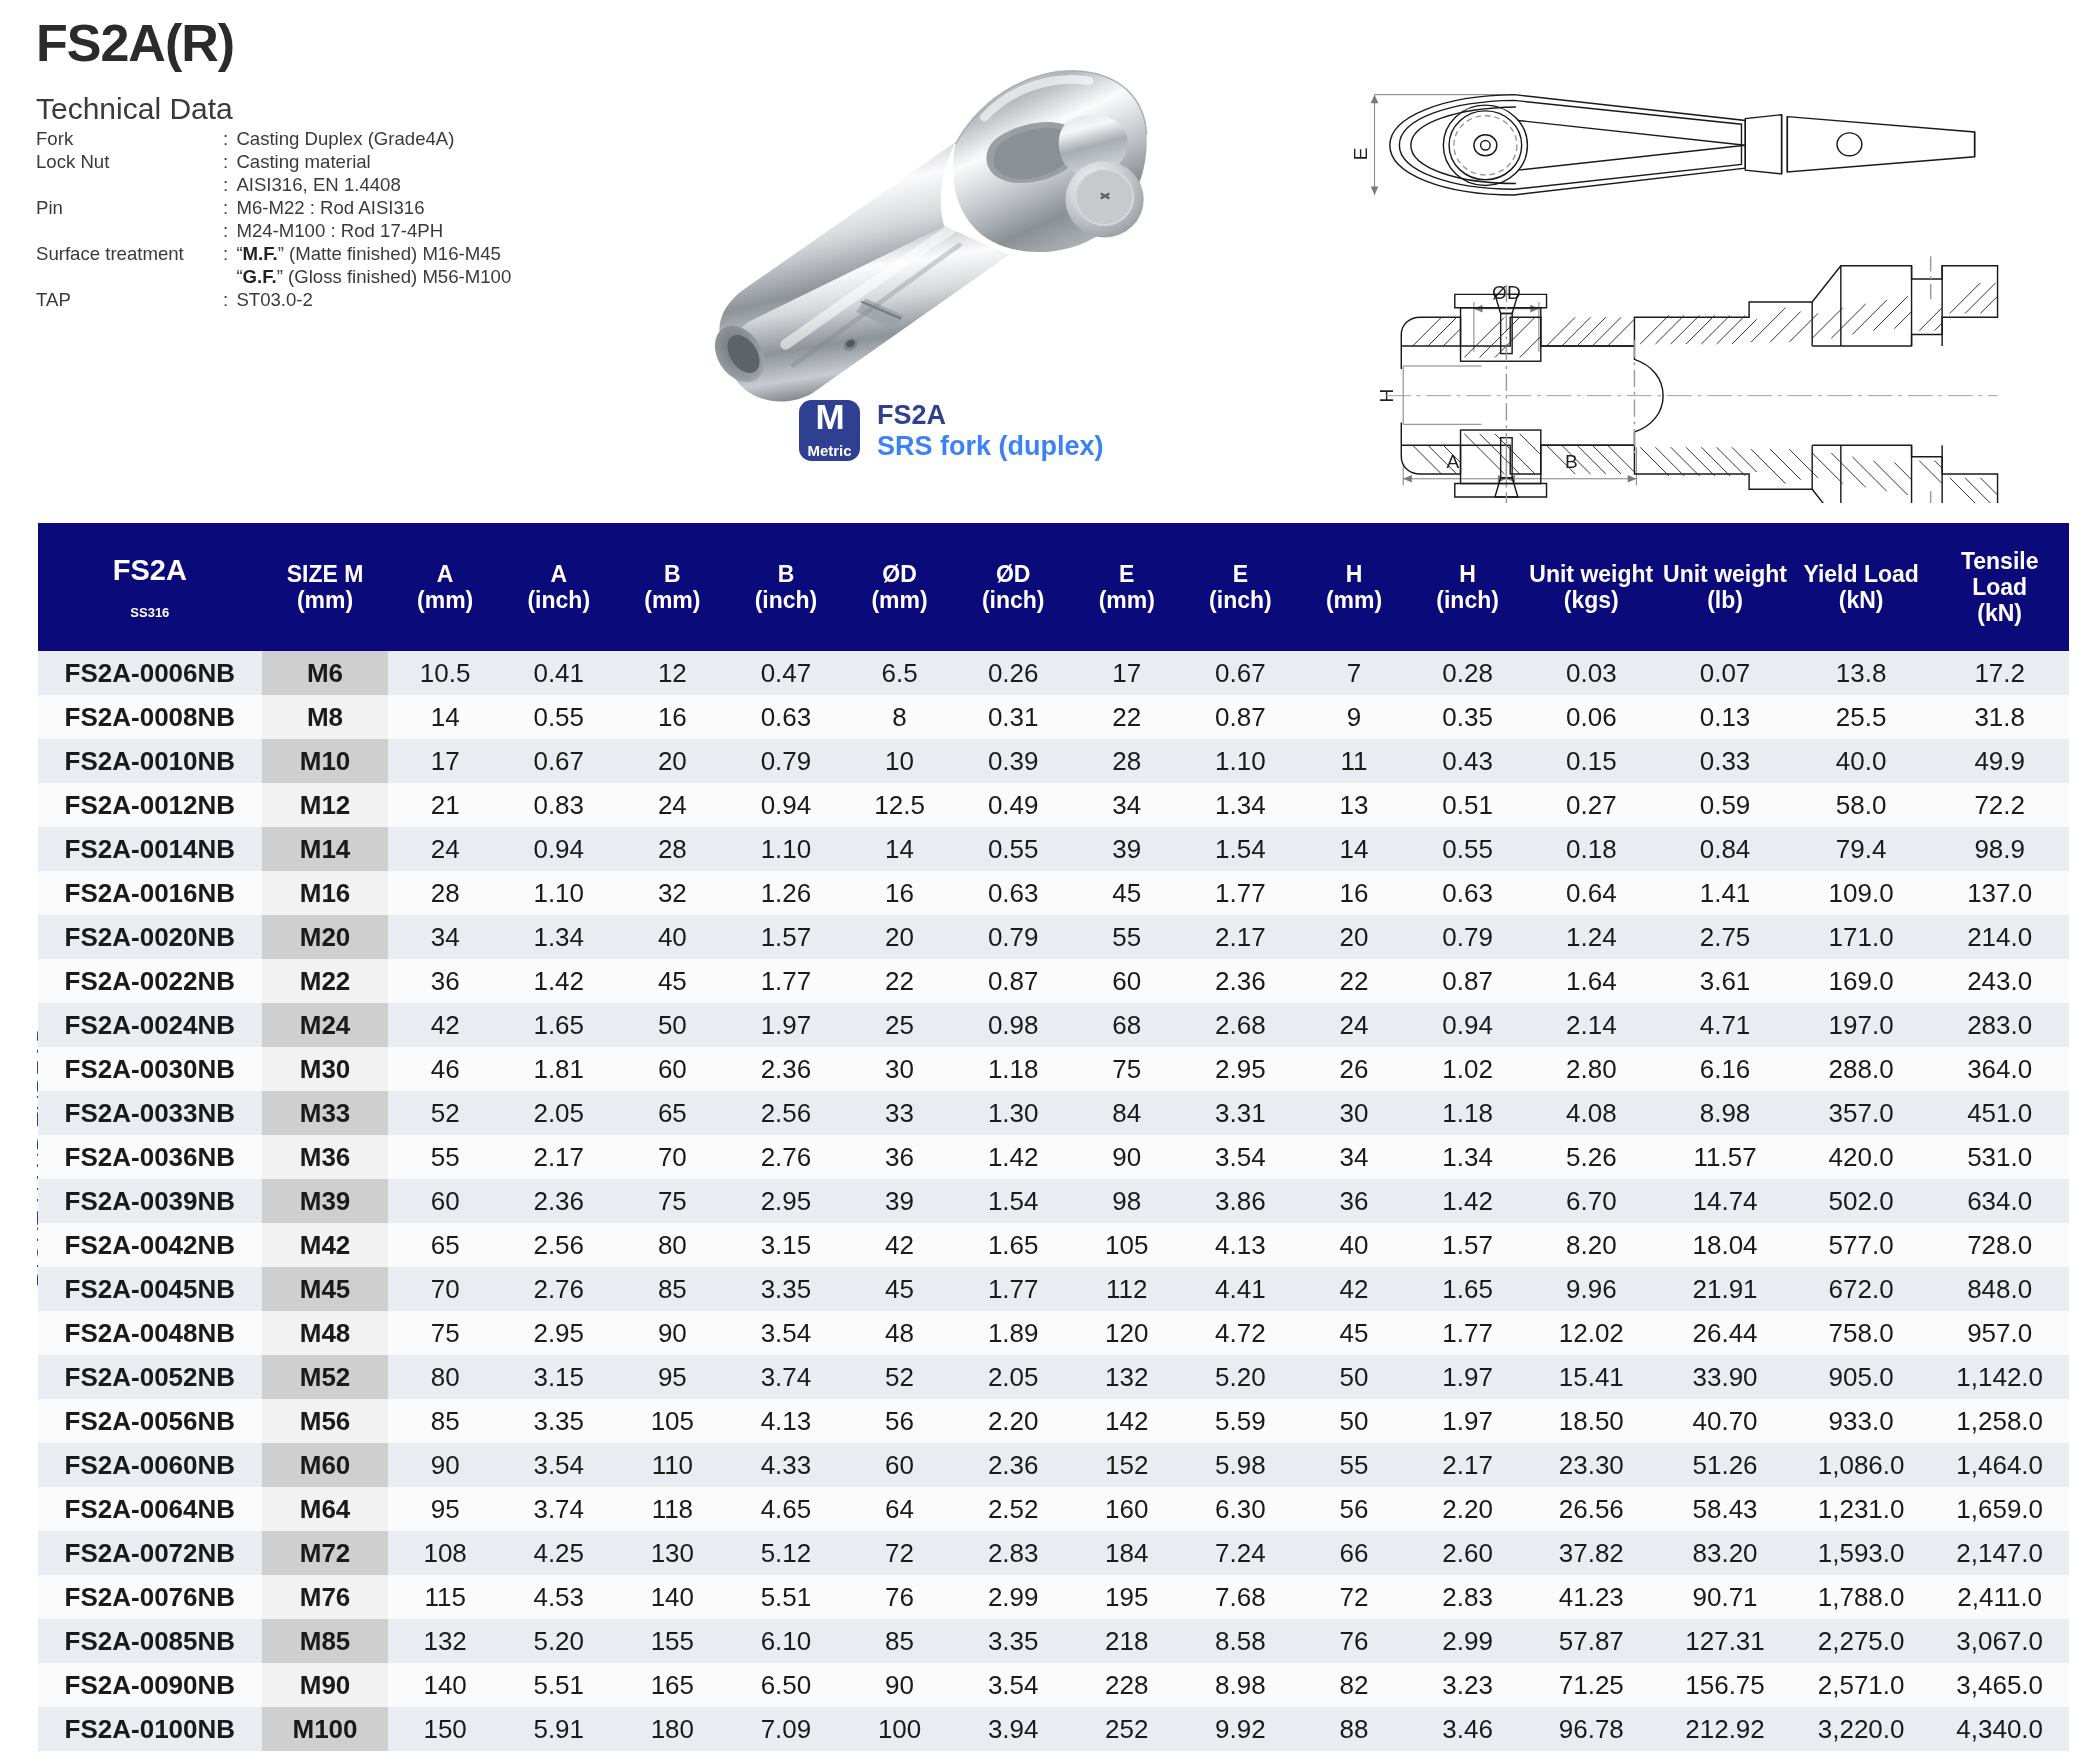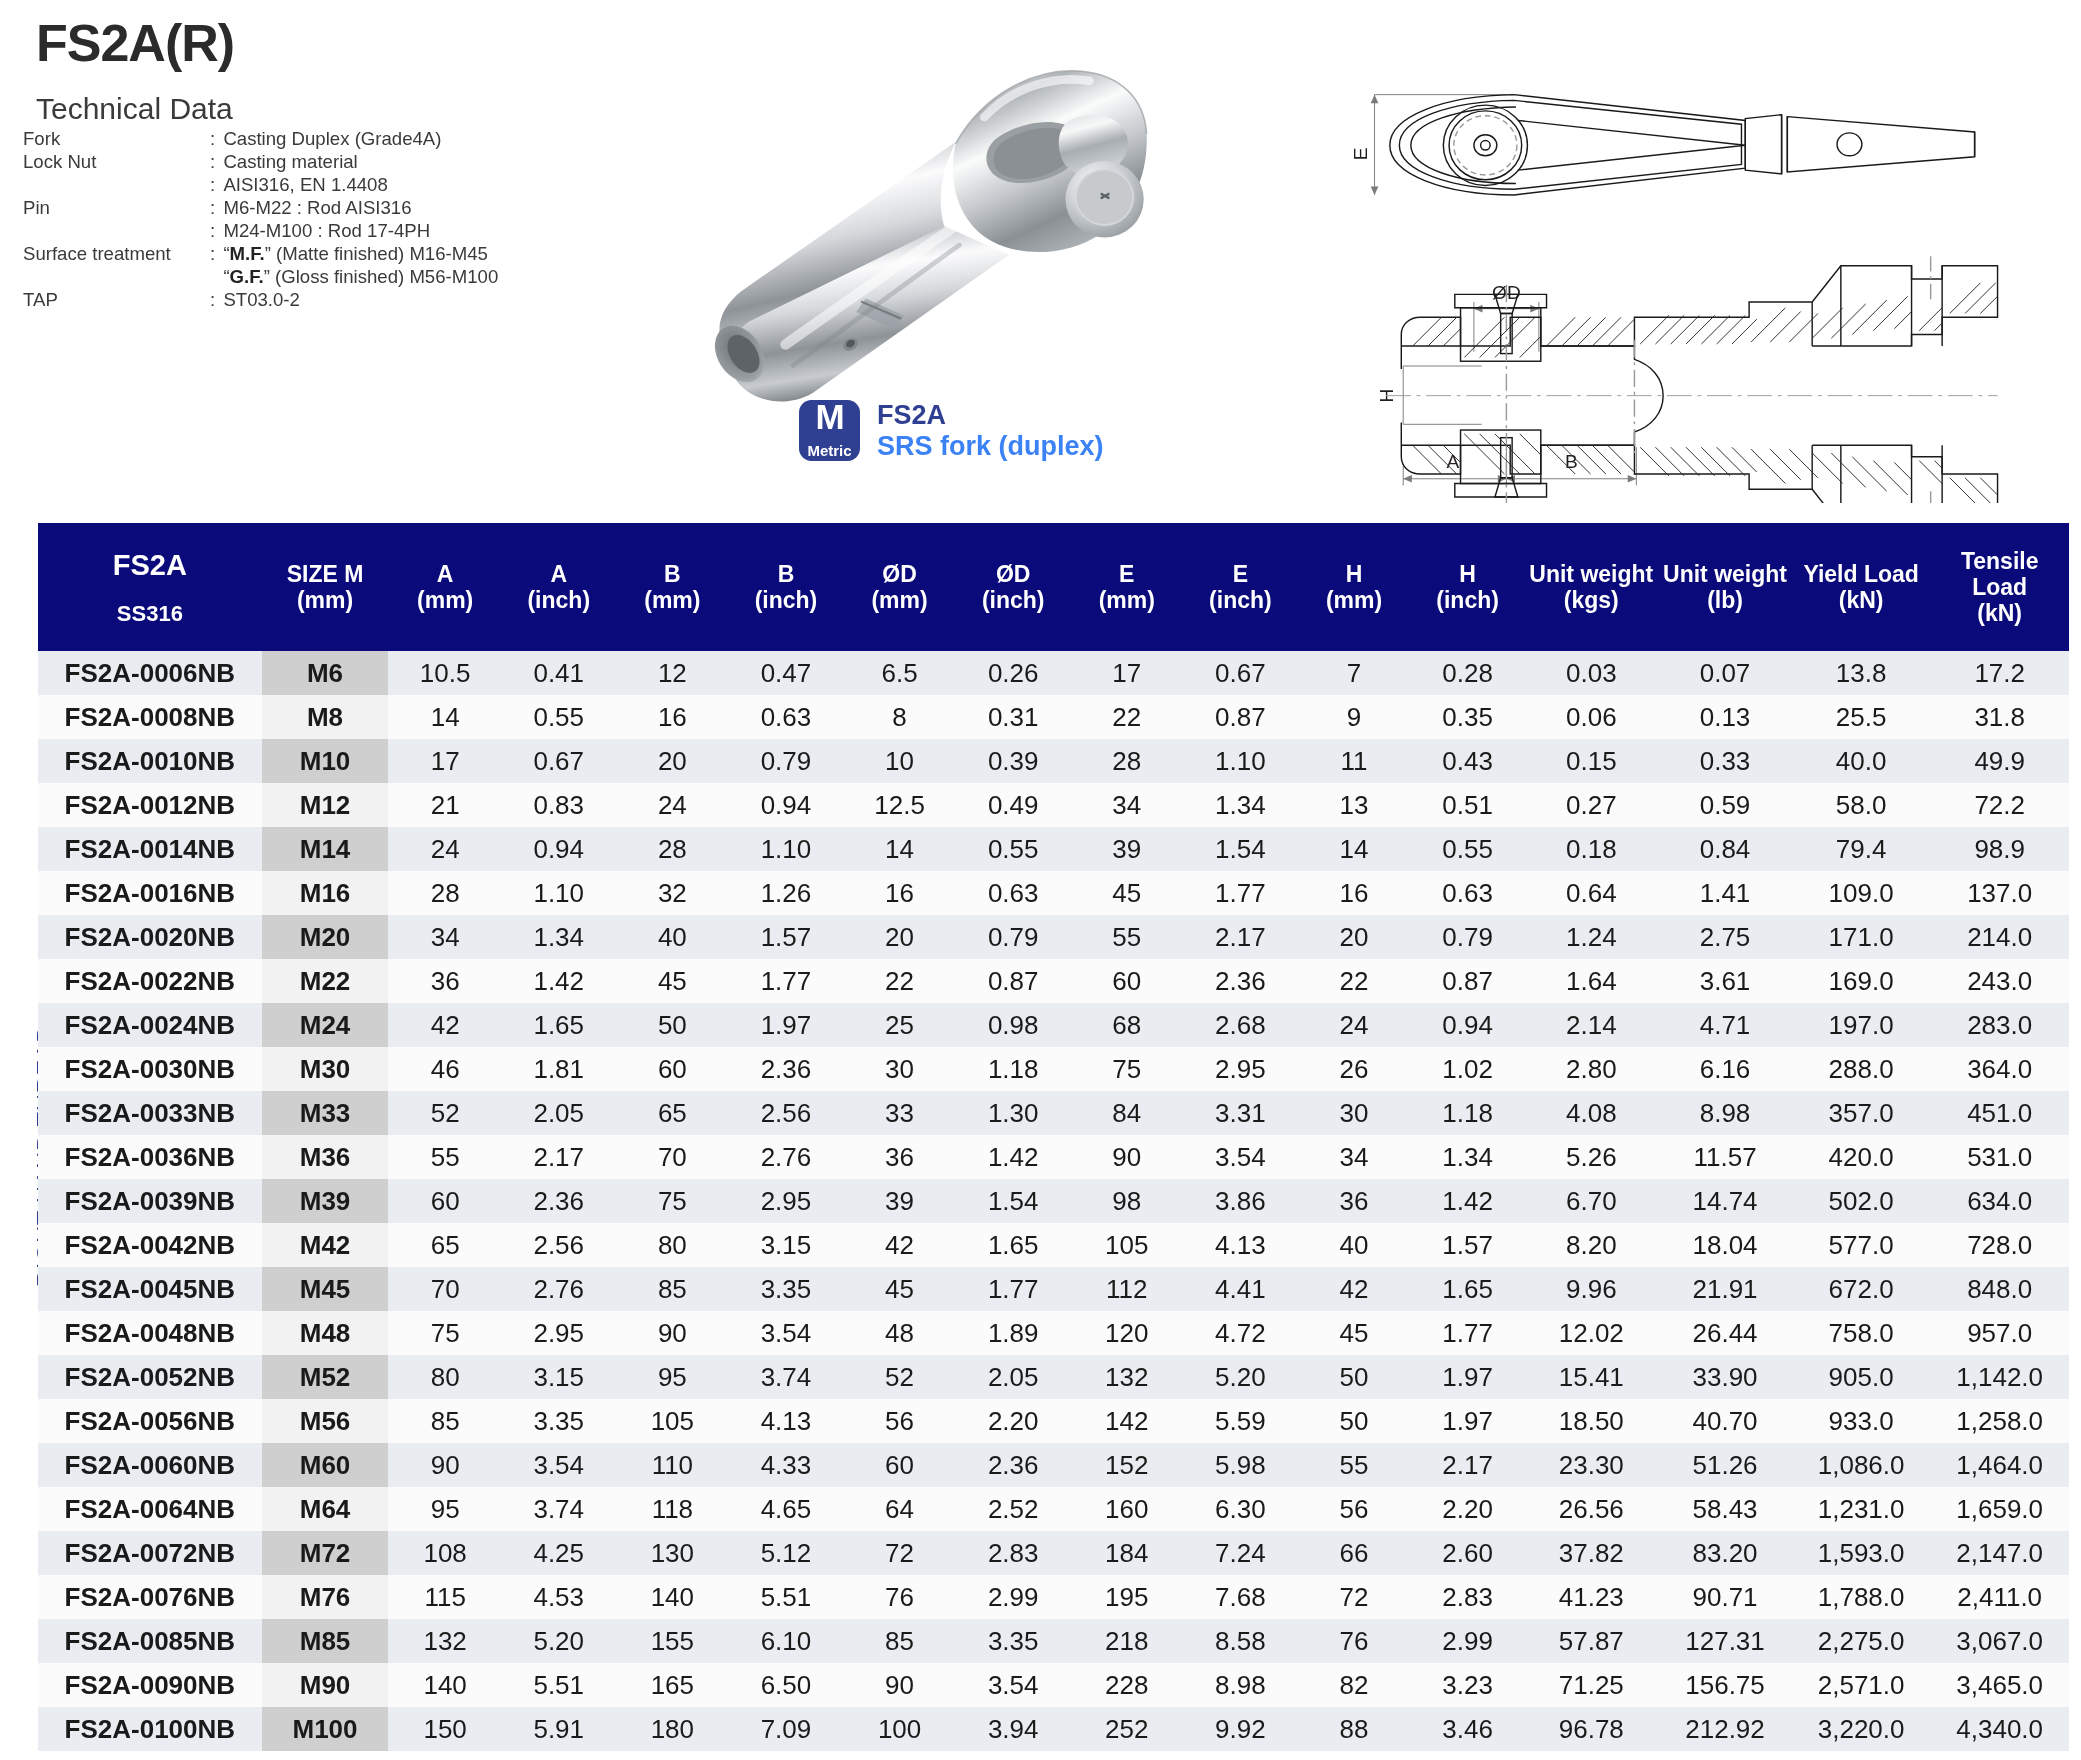--- a/index.html
+++ b/index.html
@@ -17,21 +17,21 @@
 
   #page-title{
     position:absolute;left:36px;top:13.4px;
     font-size:52px;font-weight:bold;letter-spacing:-1px;color:#2b2b2b;
   }
   #td-title{
     position:absolute;left:36px;top:92px;
     font-size:30px;color:#3a3a3a;
   }
 
-  #spec-list{position:absolute;left:23px;top:128px;width:612px;}
+  #spec-list{position:absolute;left:36px;top:128px;width:612px;}
   .spec-row{display:flex;align-items:baseline;height:23px;font-size:18.6px;color:#3a3a3a;}
   .spec-label{width:187px;flex:0 0 187px;}
   .spec-colon{width:13.4px;flex:0 0 13.4px;}
   .spec-value{flex:1 1 auto;white-space:nowrap;}
   .spec-value b{font-weight:bold;color:#222;}
 
   
   #photo{
     position:absolute;left:669px;top:29px;width:554px;height:373px;
   }
@@ -72,21 +72,21 @@
   thead th{
     background:#0a0a7a;color:#ffffff;
     font-size:23px;font-weight:bold;
     padding:5.7px 1.9px;
     vertical-align:middle;
     line-height:1.14;
     height:117px;
     border:0;
   }
   thead th.first{font-size:29px;text-align:center;}
-  thead th.first .sub{font-size:22px;display:block;margin-top:19px;}
+  thead th.first .sub{font-size:13px;display:block;margin-top:19px;}
   thead th .u{display:block;}
 
   tbody td{
     font-size:26px;
     text-align:center;
     padding:0;
     height:44px;
     line-height:44px;
     color:#1a1a1a;
     border:0;

